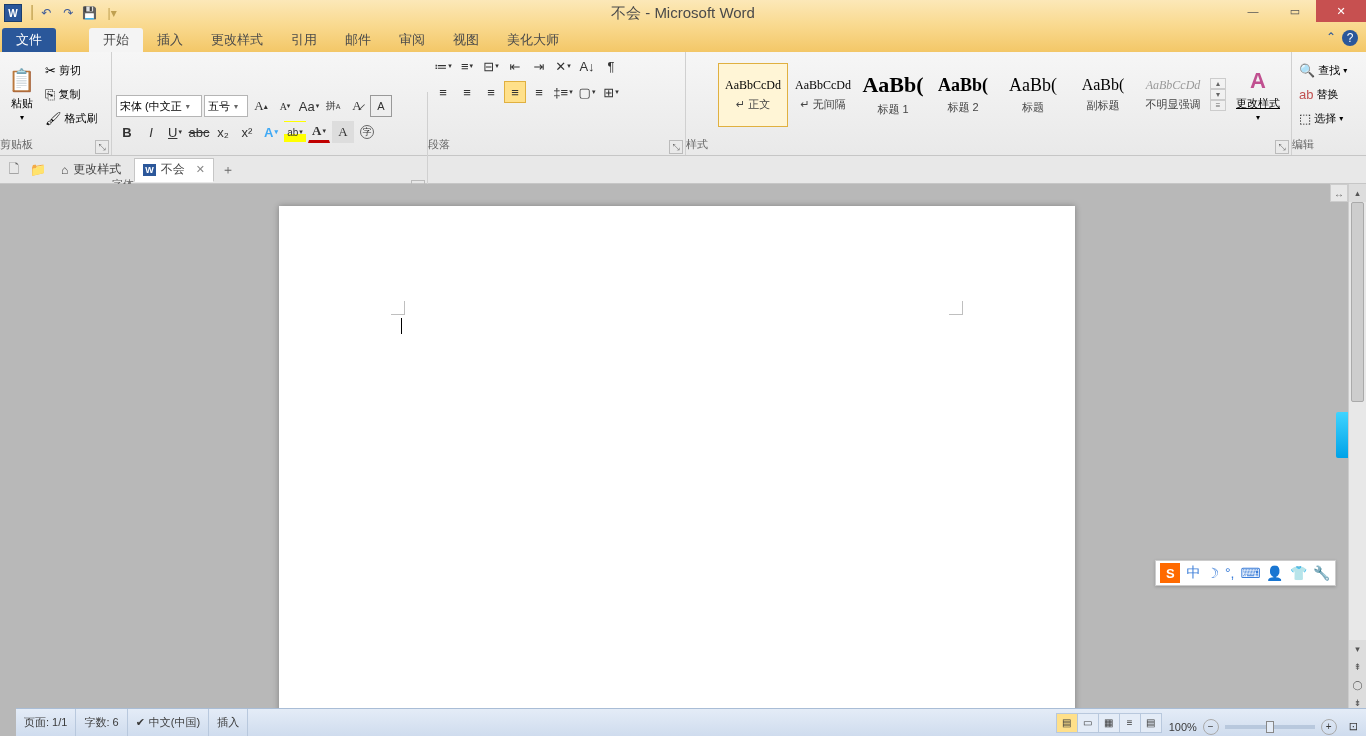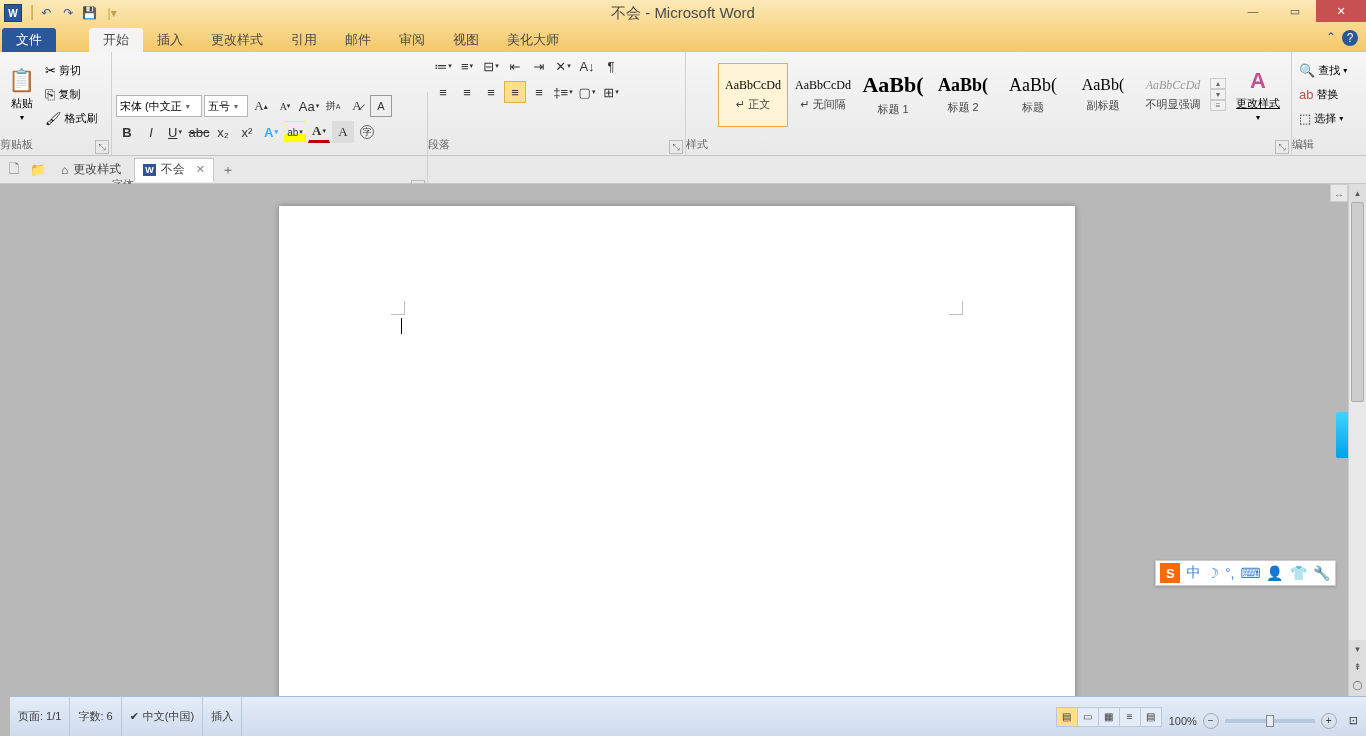--- a/index.html
+++ b/index.html
@@ -74,21 +74,21 @@
 
 .side-tool { position:absolute; right:0; top:0; width:18px; height:18px; background:#e8e8e8; border:1px solid #ccc; font-size:10px; display:flex;align-items:center;justify-content:center;color:#666; }
 .thumb-marker { position:absolute; right:0; top:228px; width:12px; height:46px; background:linear-gradient(to bottom,#3fd4ff,#00a2e8); border-radius:2px 0 0 2px; }
 
 
 .ime { position: absolute; right: 30px; bottom: 150px; height: 26px; background: #fff; border: 1px solid #ccc; display: flex; align-items: center; padding: 0 4px; gap: 6px; box-shadow: 0 1px 3px rgba(0,0,0,0.2); }
 .ime-s { width: 20px; height: 20px; background: #ff6a00; color: #fff; font-weight: bold; display:flex;align-items:center;justify-content:center; font-size:13px; }
 .ime-ico { font-size: 14px; color: #3b7dd8; }
 
 
-.status { position: absolute; bottom: 0; left: 10px; right: 0; height: 40px; background: linear-gradient(to bottom, #e4ecf7, #cfdcee); border-top: 1px solid #a9bdd6; display: flex; align-items: center; font-size: 11px; color: #3a3a3a; }
+.status { position: absolute; bottom: 0; left: 16px; right: 0; height: 28px; background: linear-gradient(to bottom, #e4ecf7, #cfdcee); border-top: 1px solid #a9bdd6; display: flex; align-items: center; font-size: 11px; color: #3a3a3a; }
 .st-cell { padding: 0 8px; border-right: 1px solid #b8c8dd; height: 100%; display: flex; align-items: center; gap: 4px; }
 .st-right { margin-left: auto; display: flex; align-items: center; height:100%; }
 .view-btn { width: 22px; height: 20px; border: 1px solid #b8c8dd; background: #e4ecf7; display:flex;align-items:center;justify-content:center; font-size:10px; margin-right:-1px; }
 .view-btn.active { background: #ffe08a; }
 .zoom { display: flex; align-items: center; gap: 6px; padding: 0 8px; margin-top: 8px; }
 .zoom-track { width: 90px; height: 4px; background: #b8c8dd; position: relative; }
 .zoom-thumb { position: absolute; left: 50%; top: -4px; width: 8px; height: 12px; background: #e4ecf7; border: 1px solid #888; transform: translateX(-50%); }
 .zm-btn { width: 16px; height: 16px; border: 1px solid #aaa; border-radius: 8px; display:flex;align-items:center;justify-content:center; font-size:10px; }
 </style>
 </head>

